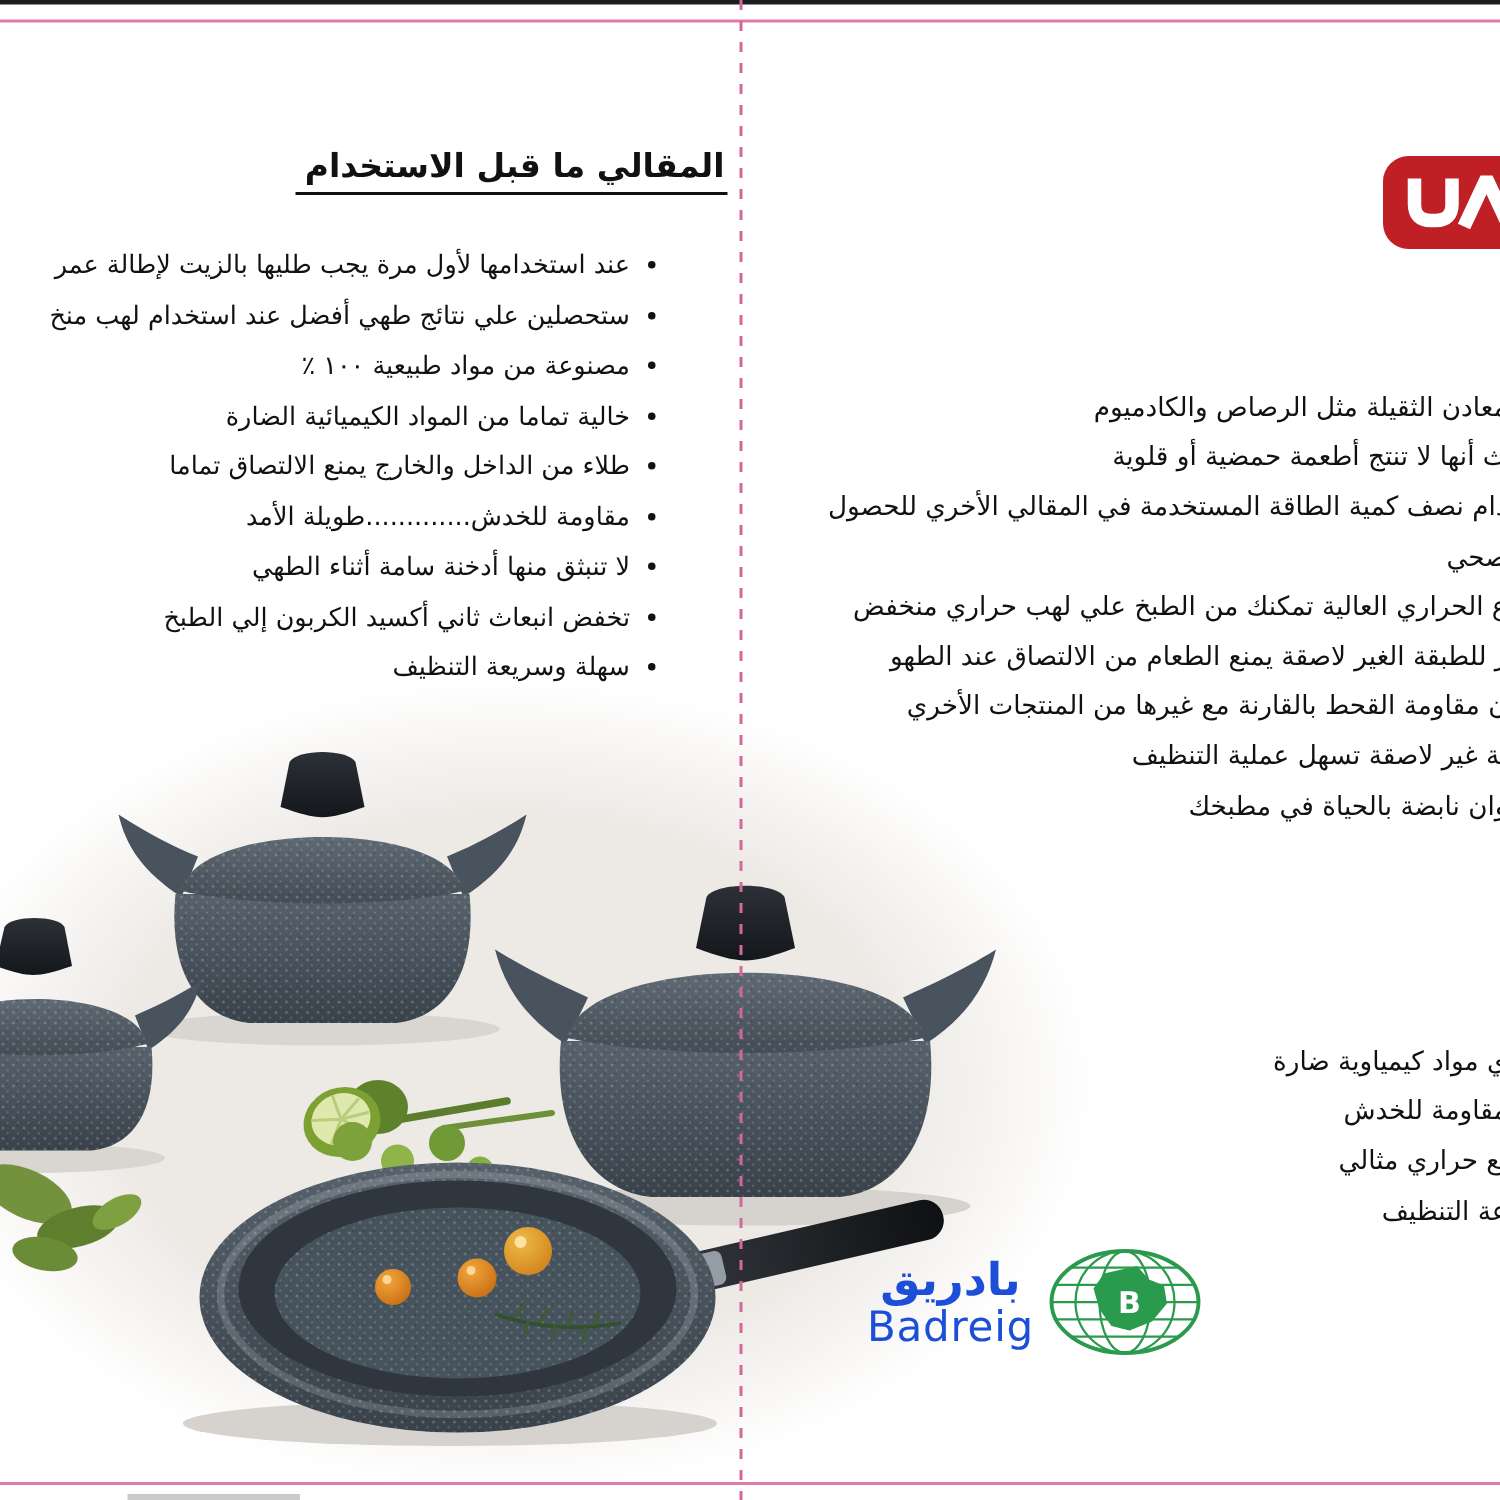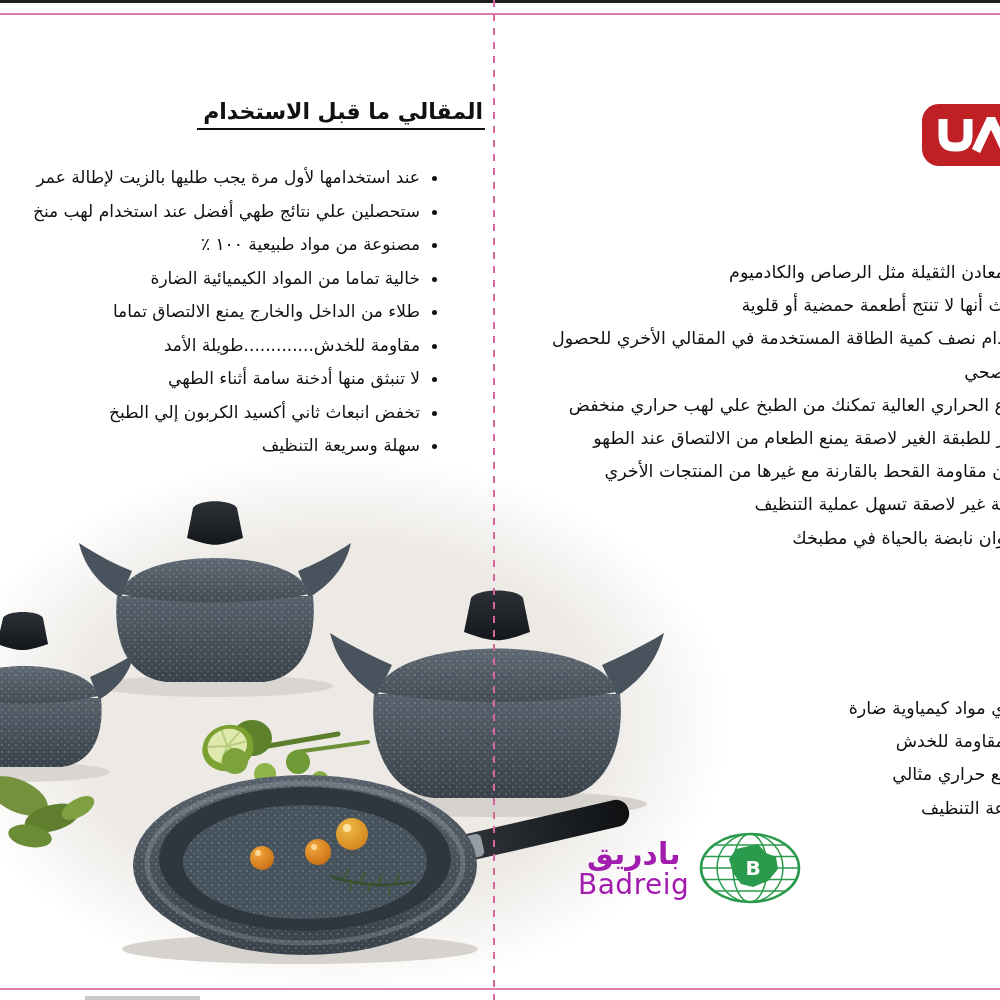--- a/index.html
+++ b/index.html
@@ -26,21 +26,21 @@
     font-size:17.5px;line-height:33.2px;}
   .rcol div{white-space:nowrap;}
   .feat{position:absolute;top:692px;right:-5px;direction:rtl;text-align:right;
     font-size:17.5px;line-height:33.2px;}
   .feat div{white-space:nowrap;}
 
   .brand{position:absolute;left:922px;top:104px;width:140px;height:62px;background:#bf2026;
     border-radius:17px;display:flex;align-items:center;padding-left:14px;box-sizing:border-box;}
 
   .badreig{position:absolute;left:578px;top:830px;display:flex;align-items:center;gap:8px;}
-  .badreig .txt{text-align:center;color:#a21caf;}
+  .badreig .txt{text-align:center;color:#1d4ed8;}
   .badreig .ar{font-size:30px;font-weight:bold;line-height:1.15;}
   .badreig .en{font-size:28px;font-weight:normal;letter-spacing:.5px;line-height:1;}
 
   .photo{position:absolute;left:0;top:428px;width:770px;height:568px;
     background:radial-gradient(ellipse 62% 58% at 44% 52%, #edeae6 55%, rgba(255,255,255,0) 82%);}
 </style>
 </head>
 <body>
 
 <div class="photo">

